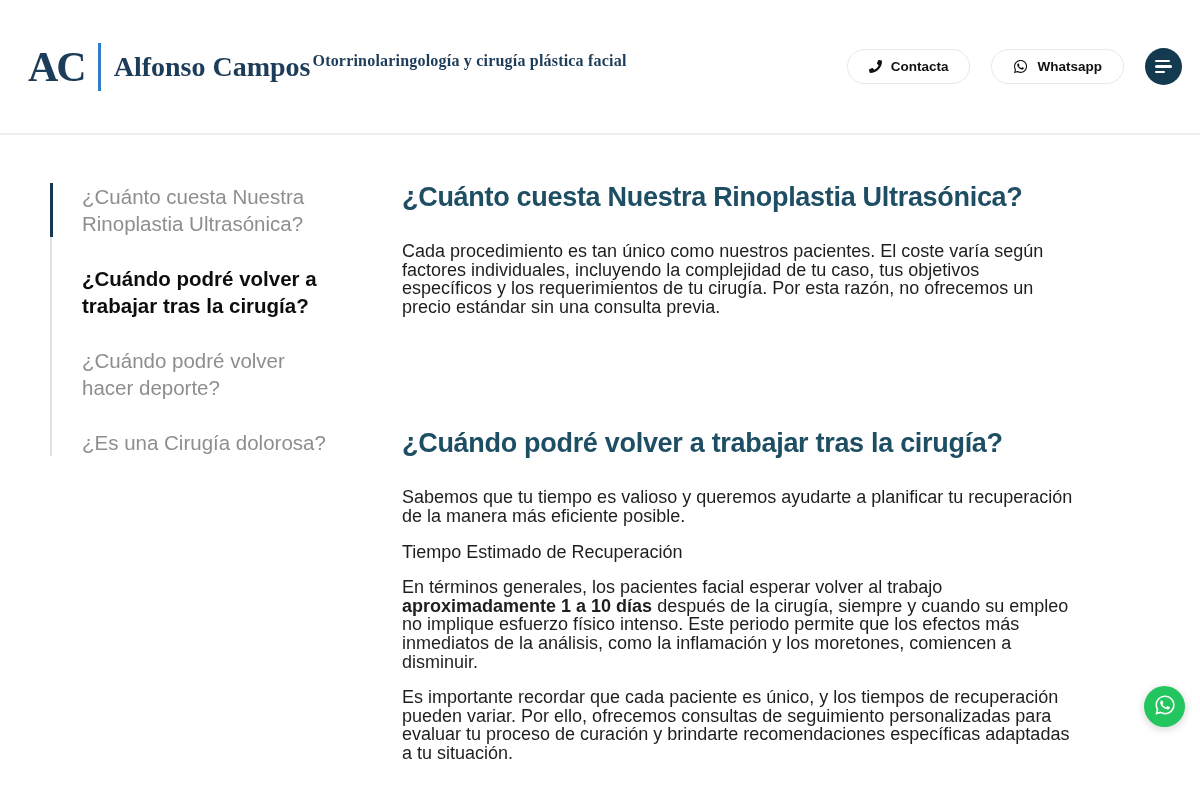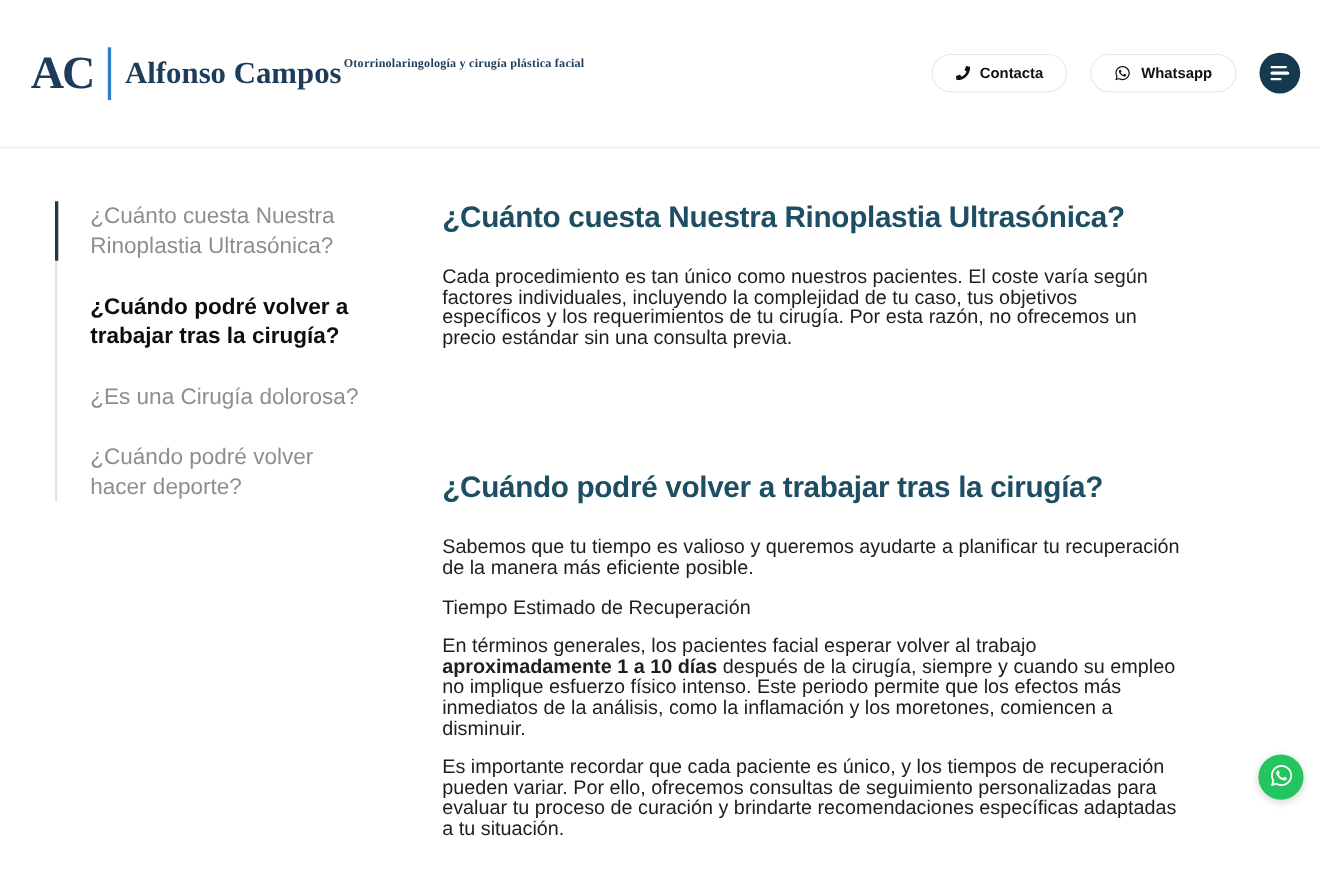--- a/index.html
+++ b/index.html
@@ -27,21 +27,21 @@
     color: #1d3c59; letter-spacing: -2px;
   }
   .logo-divider { width: 3px; height: 48px; background: #2f7ec7; }
   .logo-text { display: flex; flex-direction: row; gap: 2px; }
   .logo-title {
     font-family: "Liberation Serif", serif;
     font-weight: 700; font-size: 28px; line-height: 1.05; color: #1d3c59;
   }
   .logo-subtitle {
     font-family: "Liberation Serif", serif;
-    font-weight: 700; font-size: 11px; color: #1d3c59; letter-spacing: 0.2px;
+    font-weight: 700; font-size: 16px; color: #1d3c59; letter-spacing: 0.2px;
   }
   .header-actions { display: flex; align-items: center; gap: 21px; }
   .pill-button {
     display: inline-flex; align-items: center; gap: 9px;
     height: 35px; padding: 0 21px;
     background: #ffffff; border: 1px solid #e8e8e8; border-radius: 999px;
     font-family: "Liberation Sans", sans-serif;
     font-size: 13.5px; font-weight: 700; color: #111111;
     cursor: pointer;
   }
@@ -138,22 +138,22 @@
       <span class="menu-line l3"></span>
     </button>
   </div>
 </header>
 
 <nav class="sidebar">
   <div class="sidebar-list">
     <span class="sidebar-indicator"></span>
     <div class="sidebar-item">¿Cuánto cuesta Nuestra Rinoplastia Ultrasónica?</div>
     <div class="sidebar-item active">¿Cuándo podré volver a trabajar tras la cirugía?</div>
+    <div class="sidebar-item">¿Cuándo podré volver hacer deporte?</div>
     <div class="sidebar-item">¿Es una Cirugía dolorosa?</div>
-    <div class="sidebar-item">¿Cuándo podré volver hacer deporte?</div>
   </div>
 </nav>
 
 <main class="content">
   <section class="faq-section">
     <h2 class="faq-heading">¿Cuánto cuesta Nuestra Rinoplastia Ultrasónica?</h2>
     <p class="first">Cada procedimiento es tan único como nuestros pacientes. El coste varía según factores individuales, incluyendo la complejidad de tu caso, tus objetivos específicos y los requerimientos de tu cirugía. Por esta razón, no ofrecemos un precio estándar sin una consulta previa.</p>
   </section>
 
   <section class="faq-section">

